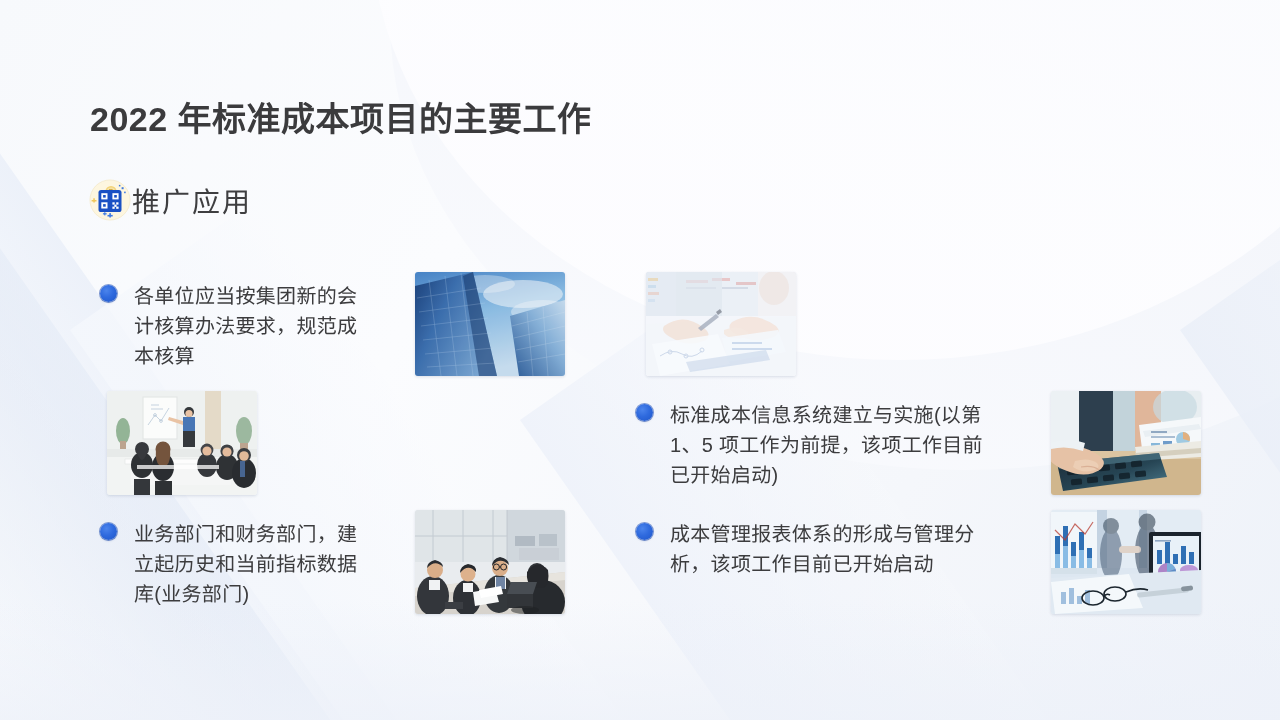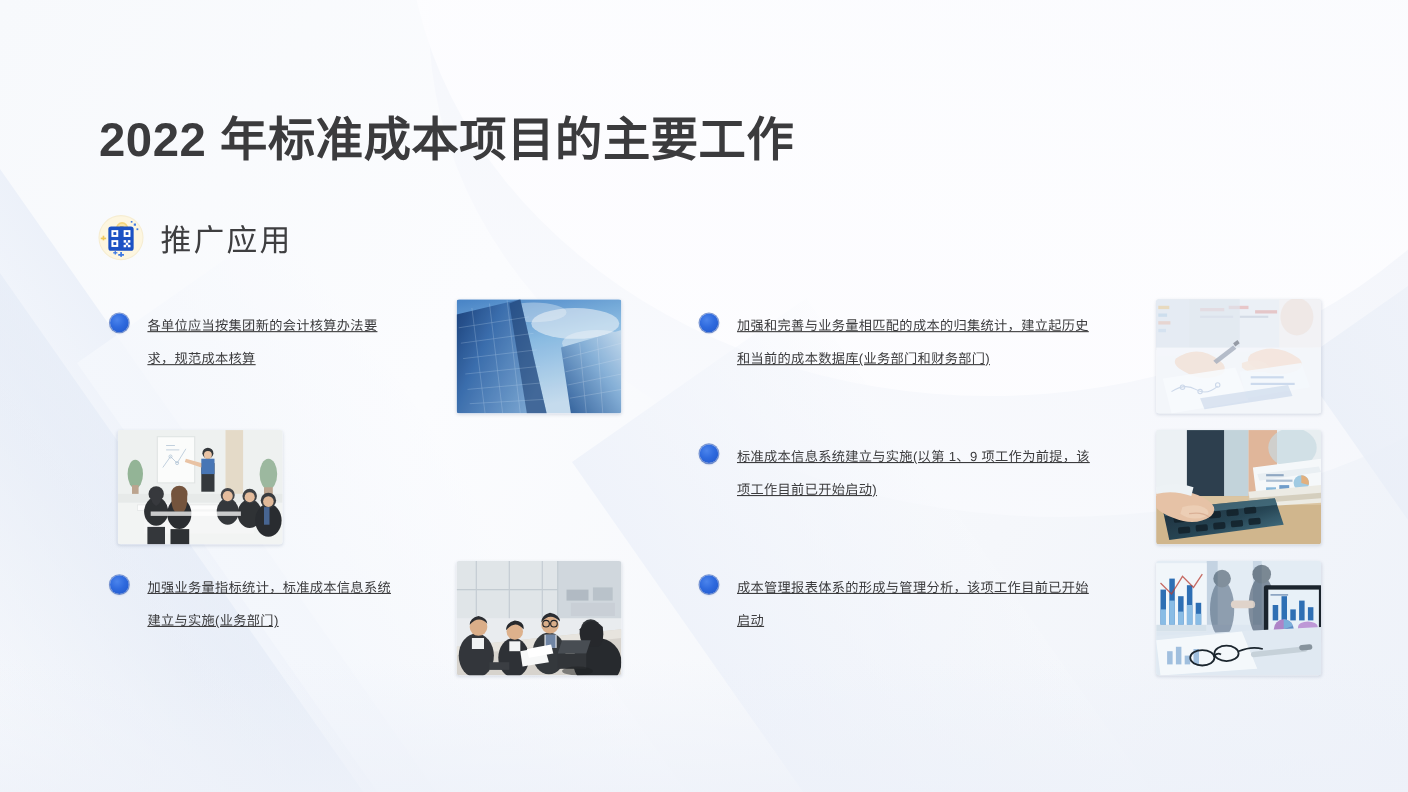--- a/index.html
+++ b/index.html
@@ -96,35 +96,34 @@
     left: 0; right: 0; bottom: 0;
     height: 120px;
     background: linear-gradient(180deg, rgba(240,243,250,0) 0%, rgba(237,241,249,.75) 100%);
   }
 
   
   #title {
     position: absolute;
     left: 90px;
     top: 92px;
-    font-size: 43px;
+    font-size: 34px;
     font-weight: bold;
     color: #3b3b3d;
     letter-spacing: .5px;
     white-space: nowrap;
   }
 
   
   #subtitle-row {
     position: absolute;
     left: 88px;
-    top: 194px;
+    top: 178px;
     display: flex;
     align-items: center;
-    gap: 14px;
   }
   .sub-icon {
     width: 44px;
     height: 44px;
     position: relative;
     flex: none;
   }
   .sub-icon svg { display: block; }
   #subtitle-text {
     font-size: 28px;
@@ -157,25 +156,24 @@
     width: 17px;
     height: 17px;
     border-radius: 50%;
     background: radial-gradient(circle at 38% 33%, #4b84ec 0%, #2f6ade 45%, #1f56c9 100%);
     box-shadow: 0 0 0 1px rgba(27,74,176,.55), 0 1px 2px rgba(25,60,140,.25);
     flex: none;
     margin-top: 4px;
   }
   .bullet-text {
     margin-left: 17px;
-    font-size: 12px;
+    font-size: 20px;
     line-height: 30px;
     color: #3c3c3e;
     letter-spacing: .3px;
-    text-decoration: underline;
   }
   .col-left  .bullet-text { width: 232px; }
   .col-right .bullet-text { width: 330px; }
 
   .thumb {
     flex: none;
     width: 150px;
     height: 104px;
     border-radius: 3px;
     overflow: hidden;
@@ -360,21 +358,21 @@
           </g>
           <rect x="30" y="74" width="82" height="4" fill="#ffffff" opacity=".75"></rect>
           <rect width="150" height="104" fill="#ffffff" opacity=".05"></rect>
         </svg>
       </div>
     </div>
 
     <div class="row">
       <div class="bullet-block">
         <span class="dot"></span>
-        <span class="bullet-text">加强业务量指标统计，标准成本信息系统建立与实施(业务部门)</span>
+        <span class="bullet-text">业务部门和财务部门，建立起历史和当前指标数据库(业务部门)</span>
       </div>
       <div class="thumb">
         <svg viewBox="0 0 150 104" preserveAspectRatio="none">
           <rect width="150" height="104" fill="#e9ecef"></rect>
           <rect x="0" y="0" width="150" height="52" fill="#dfe4e8"></rect>
           <rect x="92" y="0" width="58" height="52" fill="#cfd6dc"></rect>
           <g stroke="#b9c2ca" stroke-width="1" opacity=".8">
             <line x1="18" y1="0" x2="18" y2="52"></line>
             <line x1="48" y1="0" x2="48" y2="52"></line>
             <line x1="78" y1="0" x2="78" y2="52"></line>
@@ -424,24 +422,20 @@
           <rect width="150" height="104" fill="#ffffff" opacity=".04"></rect>
         </svg>
       </div>
     </div>
 
   </div>
 
   <div class="column col-right">
 
     <div class="row">
-      <div class="bullet-block">
-        <span class="dot"></span>
-        <span class="bullet-text">加强和完善与业务量相匹配的成本的归集统计，建立起历史和当前的成本数据库(业务部门和财务部门)</span>
-      </div>
       <div class="thumb">
         <svg viewBox="0 0 150 104" preserveAspectRatio="none">
           <rect width="150" height="104" fill="#eef2f7"></rect>
           <rect x="0" y="0" width="150" height="46" fill="#e4eaf2"></rect>
           <rect x="0" y="0" width="30" height="46" fill="#d7e0ea"></rect>
           <g>
             <rect x="2" y="6" width="10" height="3" fill="#e0b05f" opacity=".8"></rect>
             <rect x="2" y="13" width="8" height="3" fill="#8fb6d8" opacity=".7"></rect>
             <rect x="2" y="20" width="11" height="3" fill="#dd8f6f" opacity=".6"></rect>
             <rect x="2" y="27" width="7" height="3" fill="#9fc0dd" opacity=".6"></rect>
@@ -484,21 +478,21 @@
           </g>
           <rect width="150" height="104" fill="#ffffff" opacity=".42"></rect>
           <rect width="150" height="104" fill="#dce7f4" opacity=".2"></rect>
         </svg>
       </div>
     </div>
 
     <div class="row">
       <div class="bullet-block">
         <span class="dot"></span>
-        <span class="bullet-text">标准成本信息系统建立与实施(以第 1、9 项工作为前提，该项工作目前已开始启动)</span>
+        <span class="bullet-text">标准成本信息系统建立与实施(以第 1、5 项工作为前提，该项工作目前已开始启动)</span>
       </div>
       <div class="thumb">
         <svg viewBox="0 0 150 104" preserveAspectRatio="none">
           <defs>
             <linearGradient id="calcG" x1="0" y1="0" x2="1" y2="1">
               <stop offset="0%" stop-color="#17242e"></stop>
               <stop offset="55%" stop-color="#24414f"></stop>
               <stop offset="100%" stop-color="#4e7f90"></stop>
             </linearGradient>
           </defs>

